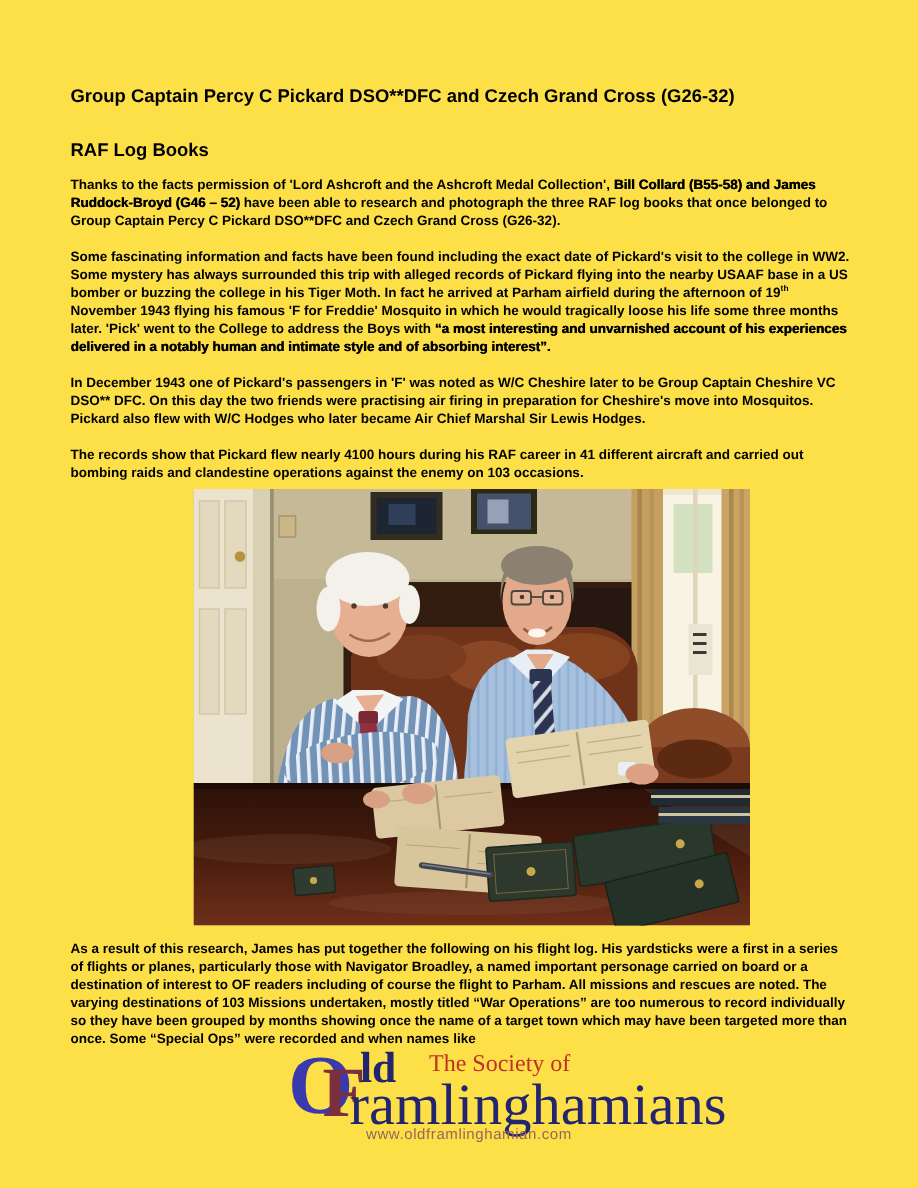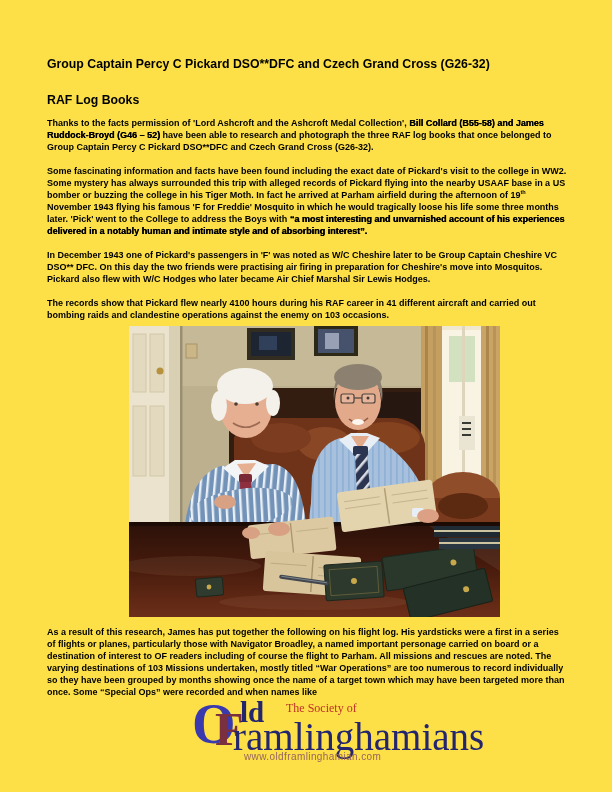--- a/index.html
+++ b/index.html
@@ -12,21 +12,21 @@
   .para{margin:0 0 12px;font-size:9px;font-weight:bold;line-height:12px;color:#000;text-align:left;}
   .para:last-child{margin-bottom:0;}
   .xb{text-shadow:0.35px 0 currentColor;}
   sup{font-size:0.62em;vertical-align:super;line-height:0;}
   figure.photo{margin:5px 0 9px 82px;width:371px;height:291px;}
   .logo{position:relative;width:250px;height:70px;margin:2px 0 0 145px;font-family:"Liberation Serif","DejaVu Serif",serif;}
   .logo span{position:absolute;white-space:nowrap;}
   .logo-o{left:0;top:-8px;font-size:56px;font-weight:bold;}
   .logo-f{left:23px;top:2px;font-size:47px;font-weight:bold;}
   .logo-ld{left:48px;top:-4px;font-size:29px;font-weight:bold;}
-  .logo-society{left:94px;top:1px;font-size:12px;}
+  .logo-society{left:94px;top:1px;font-size:16px;}
   .logo-ram{left:41px;top:14px;font-size:39px;}
   .logo-url{left:52px;top:51px;font-size:10px;letter-spacing:0.4px;font-family:"Liberation Sans",sans-serif;}
 </style>
 </head>
 <body>
 
 <div class="page">
 
   <h1 class="doc-title">Group Captain Percy C Pickard DSO**DFC and Czech Grand Cross (G26-32)</h1>
   <h2 class="doc-subtitle">RAF Log Books</h2>

